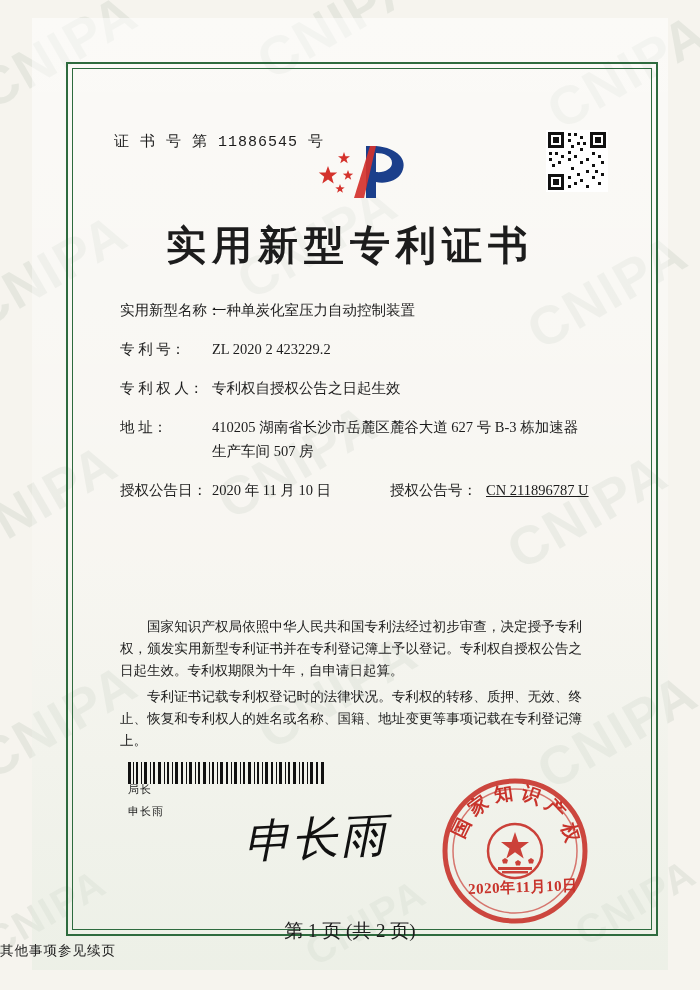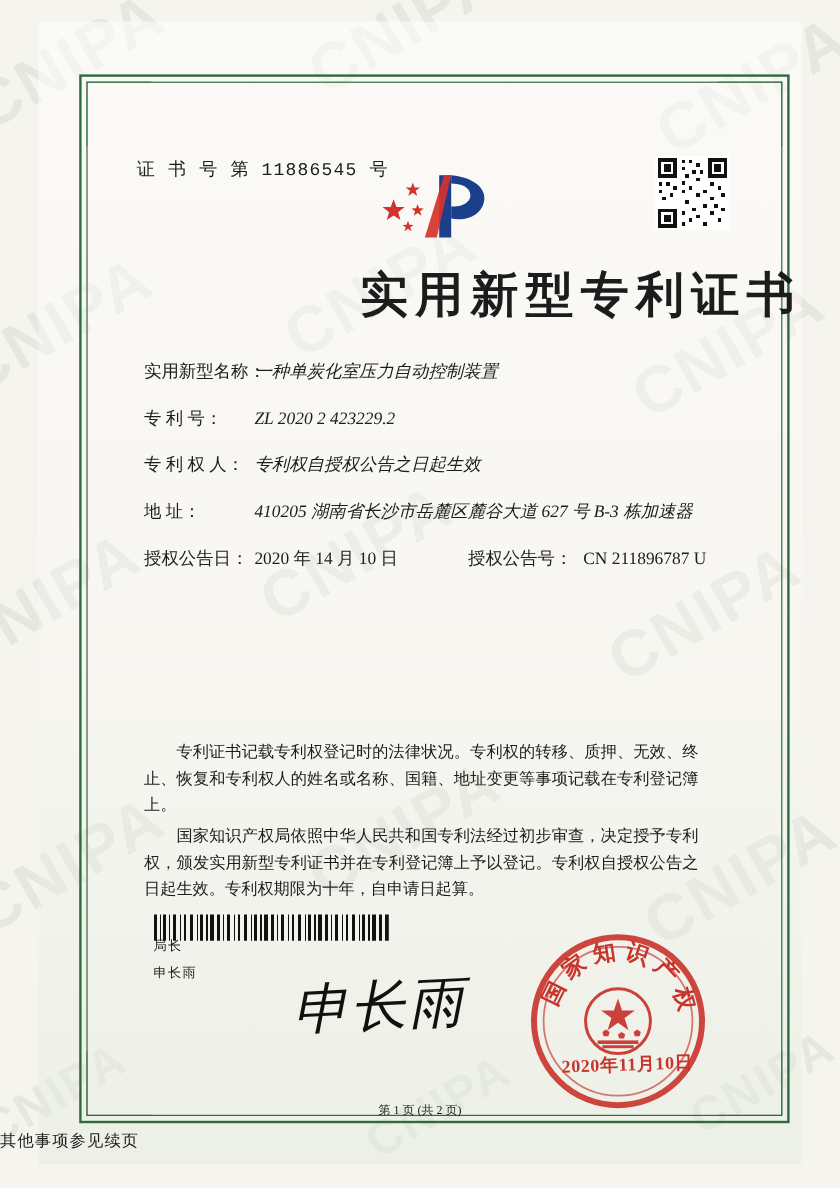--- a/index.html
+++ b/index.html
@@ -104,21 +104,21 @@
     top: 112px;
     width: 62px;
     height: 62px;
   }
 
   .title {
     position: absolute;
     left: 0;
     right: 0;
     top: 200px;
-    text-align: right;
+    text-align: center;
     font-size: 40px;
     font-weight: bold;
     letter-spacing: 6px;
     font-family: "DejaVu Serif", "Liberation Serif", serif;
   }
 
   
   .fields {
     position: absolute;
     left: 88px;
@@ -133,30 +133,29 @@
     line-height: 20px;
   }
   .row .lbl {
     width: 92px;
     flex: 0 0 92px;
     letter-spacing: 0px;
     white-space: nowrap;
   }
   .row .val {
     flex: 1;
-    font-style: italic;
   }
   .row .val .line2 {
     display: block;
     margin-top: 4px;
   }
   .row.pair .lbl { width: 92px; flex: 0 0 92px; }
   .row.pair .val1 { flex: 0 0 178px; }
   .row.pair .lbl2 { flex: 0 0 96px; }
-  .row.pair .val2 { flex: 1; }
+  .row.pair .val2 { flex: 1; text-decoration: underline; }
 
   
   .paras {
     position: absolute;
     left: 88px;
     top: 598px;
     width: 462px;
     font-size: 13.5px;
     line-height: 22px;
     text-align: justify;
@@ -214,21 +213,21 @@
     letter-spacing: 0.5px;
     transform: rotate(-2deg);
   }
 
   .page-num {
     position: absolute;
     left: 0;
     right: 0;
     top: 900px;
     text-align: center;
-    font-size: 10px;
+    font-size: 19px;
   }
 
   .footer-note {
     position: absolute;
     left: 0;
     right: 0;
     top: 942px;
     text-align: left;
     font-size: 13.5px;
     letter-spacing: 1px;
@@ -353,35 +352,36 @@
 
     <div class="row">
       <div class="lbl">专 利 权 人：</div>
       <div class="val">专利权自授权公告之日起生效</div>
     </div>
 
     <div class="row">
       <div class="lbl">地 址：</div>
       <div class="val">
         <span>410205 湖南省长沙市岳麓区麓谷大道 627 号 B-3 栋加速器</span>
+        <span class="line2">生产车间 507 房</span>
       </div>
     </div>
 
     <div class="row pair">
       <div class="lbl">授权公告日：</div>
-      <div class="val1">2020 年 14 月 10 日</div>
+      <div class="val1">2020 年 11 月 10 日</div>
       <div class="lbl2">授权公告号：</div>
       <div class="val2">CN 211896787 U</div>
     </div>
 
   </div>
 
   <div class="paras">
+    <p>国家知识产权局依照中华人民共和国专利法经过初步审查，决定授予专利权，颁发实用新型专利证书并在专利登记簿上予以登记。专利权自授权公告之日起生效。专利权期限为十年，自申请日起算。</p>
     <p>专利证书记载专利权登记时的法律状况。专利权的转移、质押、无效、终止、恢复和专利权人的姓名或名称、国籍、地址变更等事项记载在专利登记簿上。</p>
-    <p>国家知识产权局依照中华人民共和国专利法经过初步审查，决定授予专利权，颁发实用新型专利证书并在专利登记簿上予以登记。专利权自授权公告之日起生效。专利权期限为十年，自申请日起算。</p>
   </div>
 
   <div class="barcode">
     <svg width="196" height="22" viewBox="0 0 196 22" shape-rendering="crispEdges">
       <rect width="196" height="22" fill="transparent"></rect>
       <g fill="#111">
         <rect x="0" y="0" width="3" height="22"></rect>
           <rect x="5" y="0" width="1" height="22"></rect>
         <rect x="8" y="0" width="2" height="22"></rect>
           <rect x="13" y="0" width="1" height="22"></rect>

